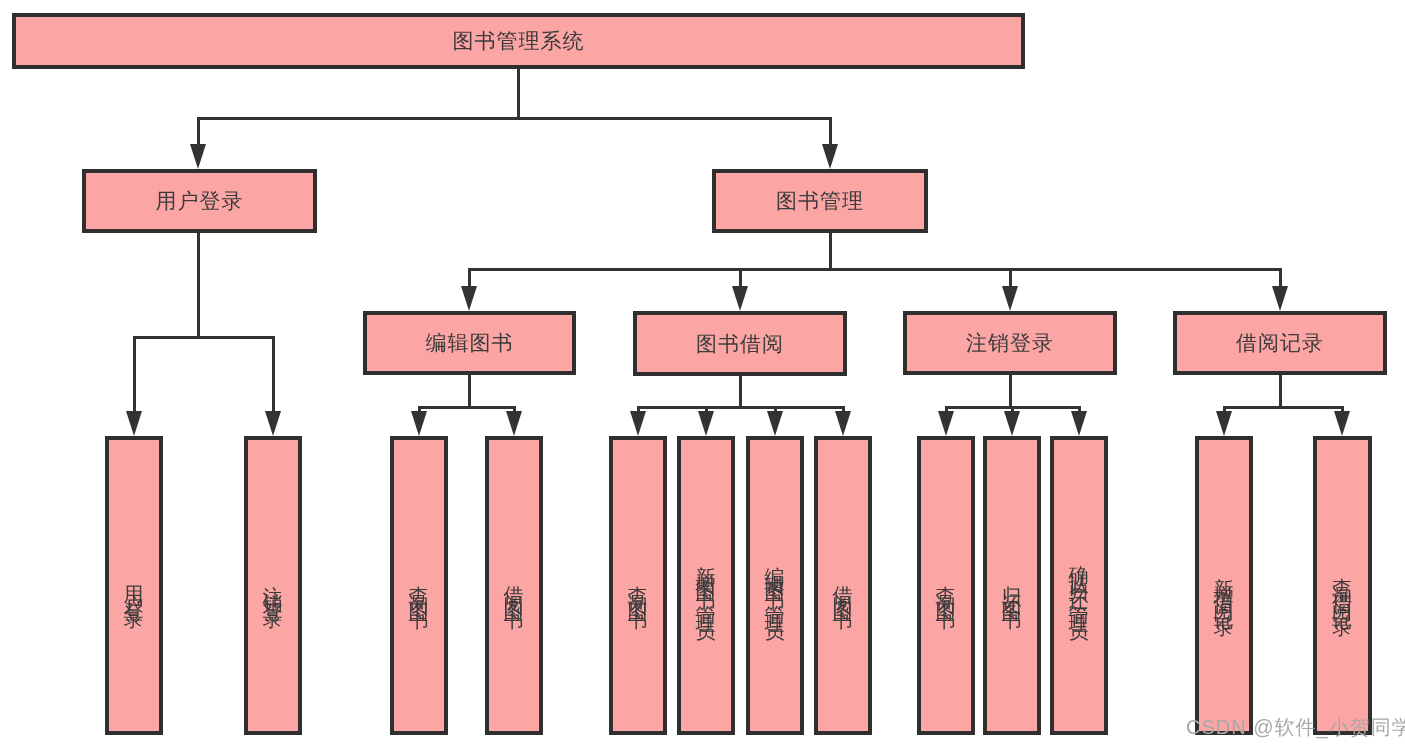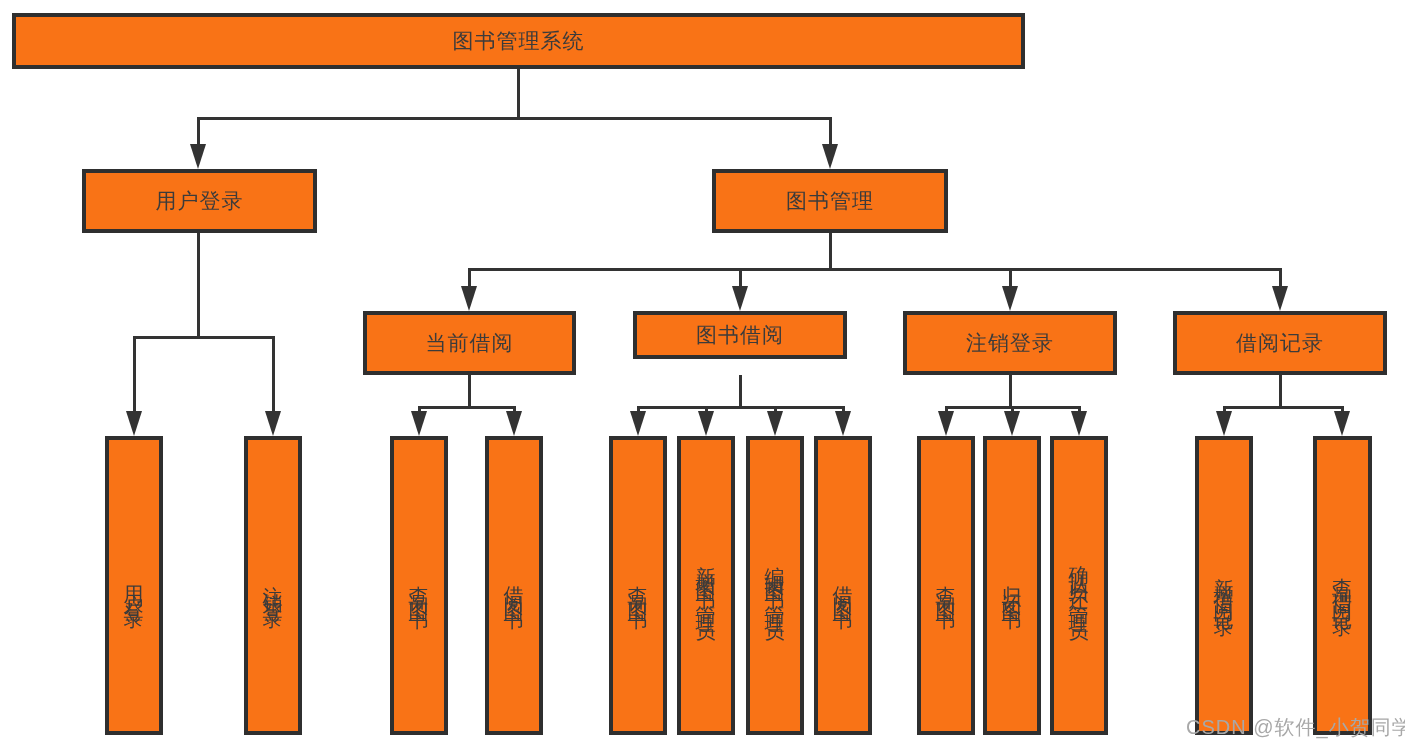--- a/index.html
+++ b/index.html
@@ -5,21 +5,21 @@
   html,body{margin:0;padding:0;background:#ffffff;}
   #canvas{
     position:relative;
     width:1405px;height:747px;
     background:#ffffff;
     overflow:hidden;
     font-family:"Liberation Sans","DejaVu Sans",sans-serif;
   }
   .box{
     position:absolute;
-    background:#f97316;
+    background:#fca5a5;
     border:4px solid #2f2f2f;
     box-sizing:border-box;
     display:flex;
     align-items:center;
     justify-content:center;
     color:#3b3b3b;
     z-index:2;
   }
   .hbox{
     font-size:21px;
@@ -60,42 +60,42 @@
   <div class="box hbox" style="left:12px;top:13px;width:1013px;height:56px">图书管理系统</div>
 
   <div class="vline" style="left:517px;top:69px;height:48px"></div>
   <div class="hline" style="left:197px;top:117px;width:634px"></div>
   <div class="vline" style="left:197px;top:117px;height:32px"></div>
   <div class="arrowhead" style="left:190px;top:144px"></div>
   <div class="vline" style="left:829px;top:117px;height:32px"></div>
   <div class="arrowhead" style="left:822px;top:144px"></div>
 
   <div class="box hbox" style="left:82px;top:169px;width:235px;height:64px">用户登录</div>
-  <div class="box hbox" style="left:712px;top:169px;width:236px;height:64px">图书管理</div>
+  <div class="box hbox" style="left:712px;top:169px;width:216px;height:64px">图书管理</div>
 
   <div class="vline" style="left:197px;top:233px;height:103px"></div>
   <div class="hline" style="left:133px;top:336px;width:141px"></div>
   <div class="vline" style="left:133px;top:336px;height:78px"></div>
   <div class="arrowhead" style="left:126px;top:411px"></div>
   <div class="vline" style="left:272px;top:336px;height:78px"></div>
   <div class="arrowhead" style="left:265px;top:411px"></div>
 
   <div class="vline" style="left:829px;top:233px;height:35px"></div>
   <div class="hline" style="left:468px;top:268px;width:813px"></div>
   <div class="vline" style="left:468px;top:268px;height:23px"></div>
   <div class="arrowhead" style="left:461px;top:286px"></div>
   <div class="vline" style="left:739px;top:268px;height:23px"></div>
   <div class="arrowhead" style="left:732px;top:286px"></div>
   <div class="vline" style="left:1009px;top:268px;height:23px"></div>
   <div class="arrowhead" style="left:1002px;top:286px"></div>
   <div class="vline" style="left:1279px;top:268px;height:23px"></div>
   <div class="arrowhead" style="left:1272px;top:286px"></div>
 
-  <div class="box hbox" style="left:363px;top:311px;width:213px;height:64px">当前借阅</div>
-  <div class="box hbox" style="left:633px;top:311px;width:214px;height:48px">图书借阅</div>
+  <div class="box hbox" style="left:363px;top:311px;width:213px;height:64px">编辑图书</div>
+  <div class="box hbox" style="left:633px;top:311px;width:214px;height:65px">图书借阅</div>
   <div class="box hbox" style="left:903px;top:311px;width:214px;height:64px">注销登录</div>
   <div class="box hbox" style="left:1173px;top:311px;width:214px;height:64px">借阅记录</div>
 
   <div class="vline" style="left:468px;top:375px;height:31px"></div>
   <div class="hline" style="left:418px;top:406px;width:97px"></div>
   <div class="vline" style="left:418px;top:406px;height:8px"></div>
   <div class="arrowhead" style="left:411px;top:411px"></div>
   <div class="vline" style="left:513px;top:406px;height:8px"></div>
   <div class="arrowhead" style="left:506px;top:411px"></div>
 

